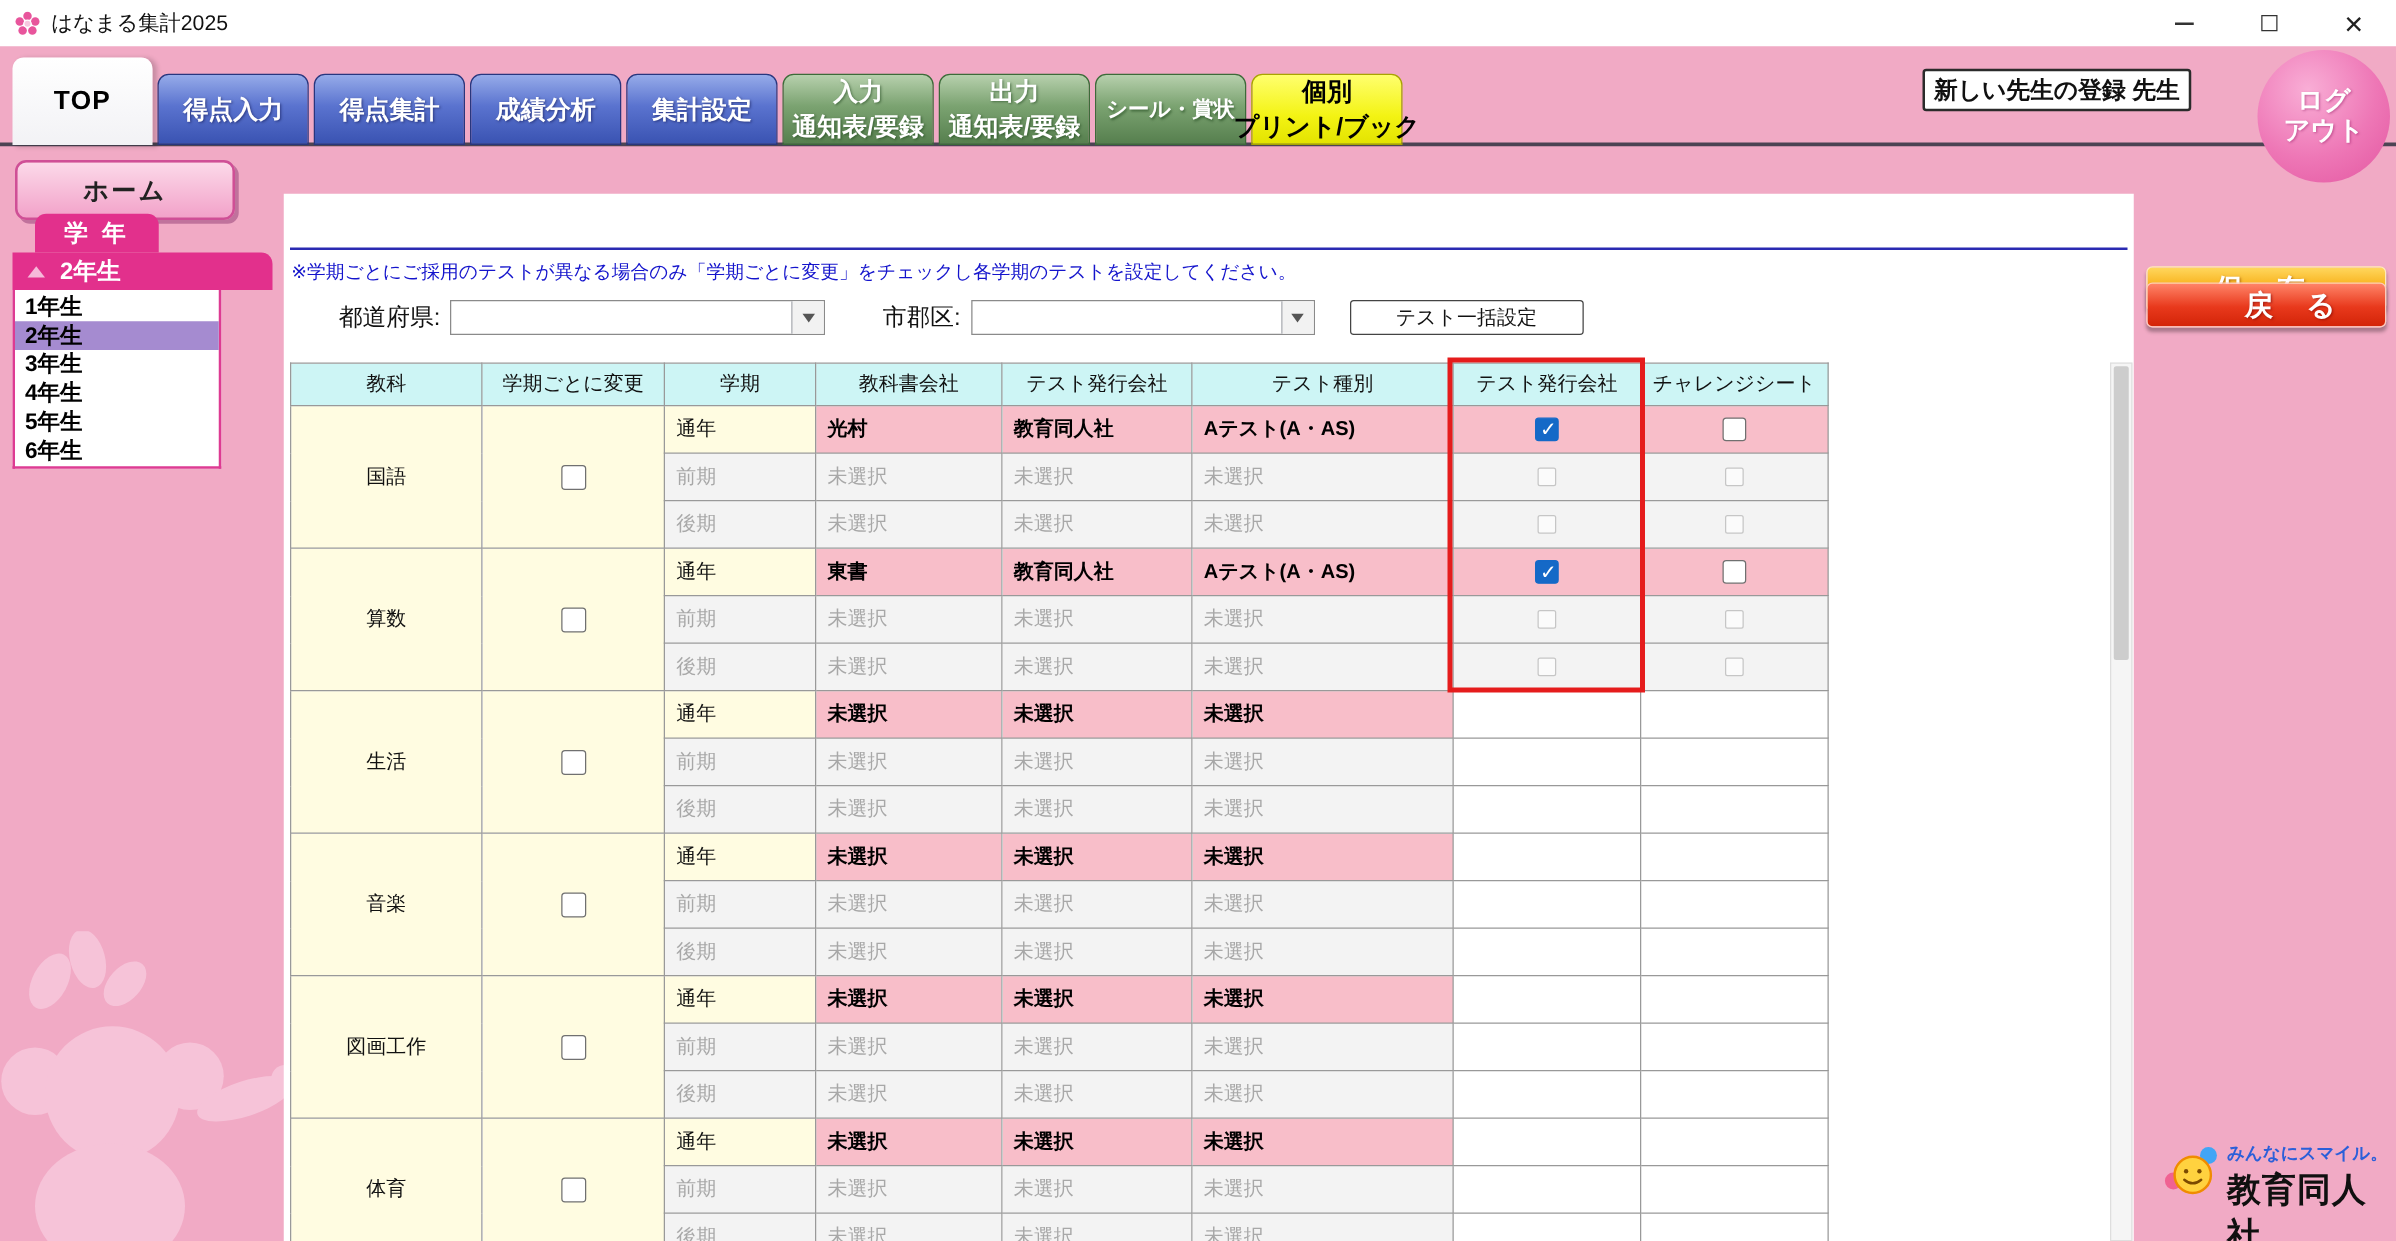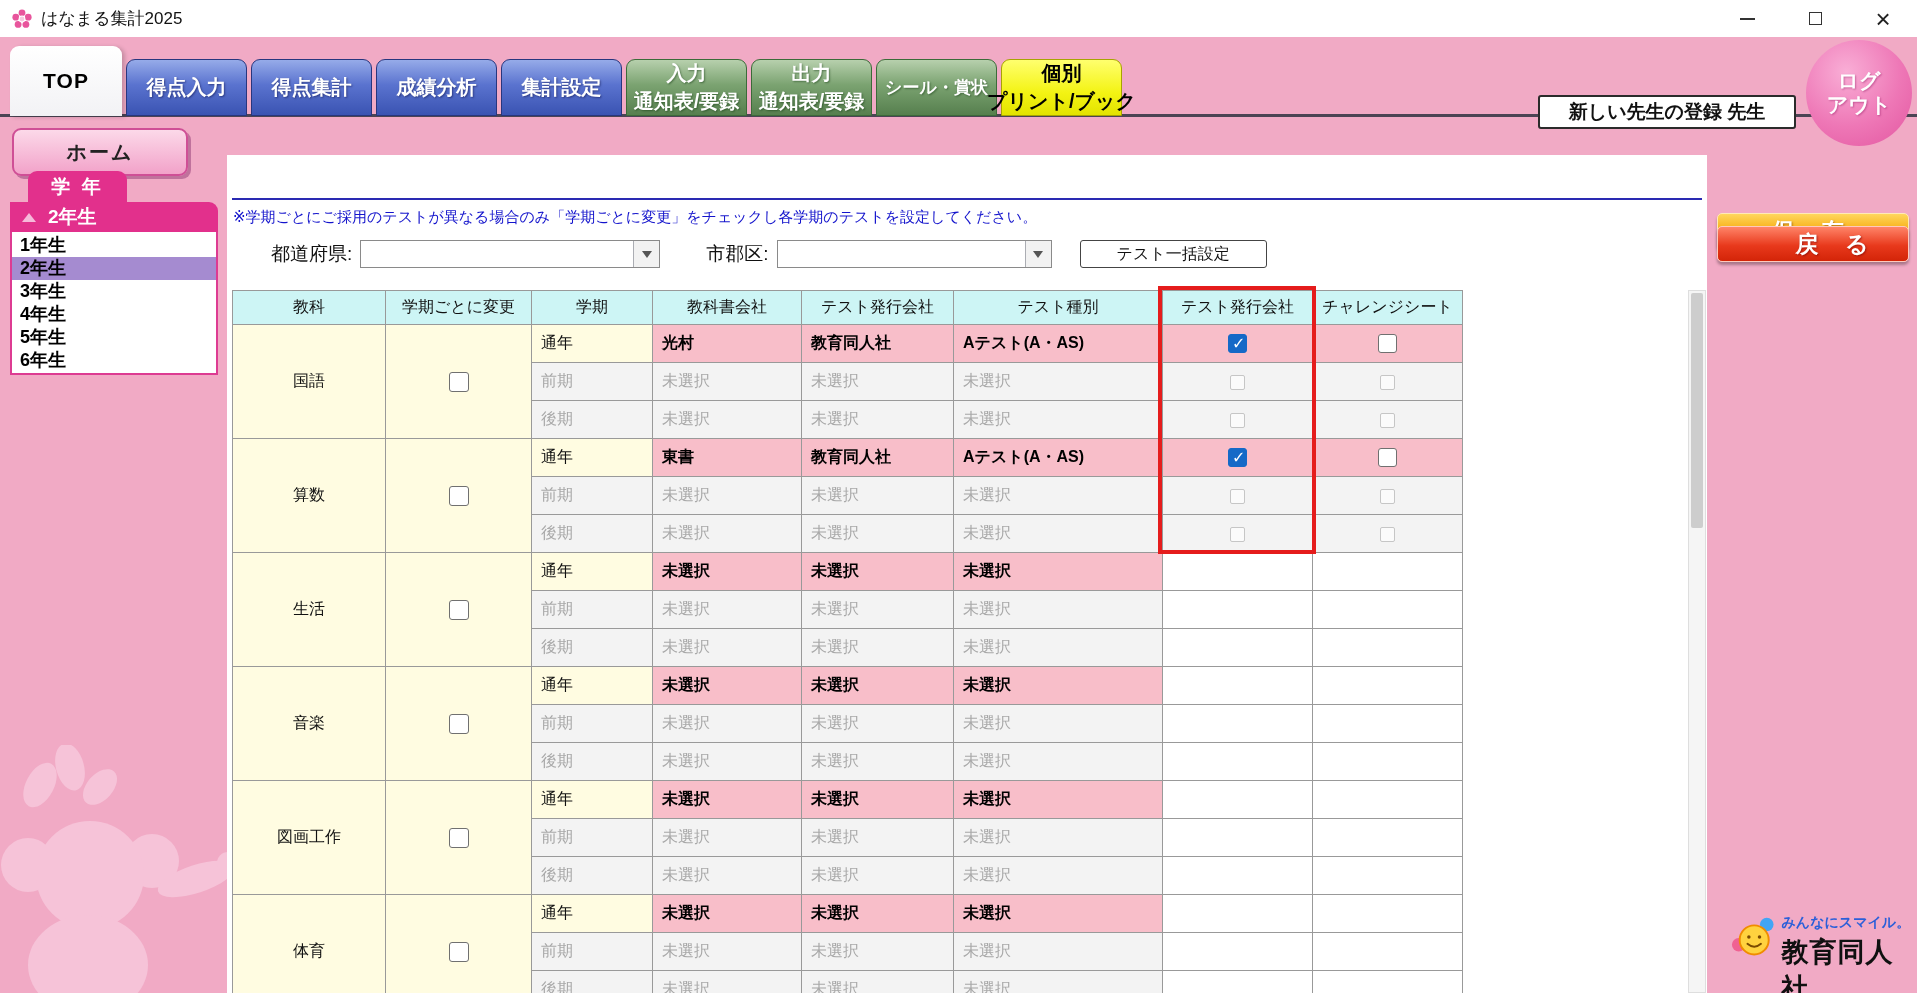--- a/index.html
+++ b/index.html
@@ -25,29 +25,29 @@
   .tab-active { height:70px; width:112px; background:linear-gradient(#ffffff,#f2f2f5); color:#000; font-weight:bold; box-shadow:3px 1px 4px rgba(0,0,0,.18); }
   .tab-active .tab-line { font-size:21px; letter-spacing:1px; }
   .tab-blue { background:linear-gradient(180deg,#96abe9 0%,#5a73cf 45%,#3a53b2 100%); border:1px solid #28367e; color:#fff; font-weight:bold; }
   .tab-blue .tab-line { font-size:20px; text-shadow:1px 1px 2px rgba(0,0,50,.45); }
   .tab-green { background:linear-gradient(180deg,#b7d0ad 0%,#7ba371 45%,#567f4e 100%); border:1px solid #3c6b39; color:#fff; font-weight:bold; }
   .tab-green .tab-line { font-size:17px; text-shadow:1px 1px 2px rgba(0,40,0,.45); }
   .tab-yellow { background:linear-gradient(180deg,#ffff6e 0%,#f3f313 60%,#e3e300 100%); border:1px solid #a8a400; color:#000; font-weight:bold; }
   .tab-yellow .tab-line { font-size:16px; }
   .tab .tab-line.small { font-size:20px; }
 
-  .register-btn { position:absolute; left:1538px; top:55px; width:258px; height:34px; background:#fff; border:2px solid #2b2b2b; border-radius:3px; display:flex; align-items:center; justify-content:center; font-size:19px; font-weight:bold; color:#111; z-index:2; cursor:pointer;margin-top:40px; }
+  .register-btn { position:absolute; left:1538px; top:55px; width:215px; height:34px; background:#fff; border:2px solid #2b2b2b; border-radius:3px; display:flex; align-items:center; justify-content:center; font-size:19px; font-weight:bold; color:#111; z-index:2; cursor:pointer; }
   .logout-btn { position:absolute; left:1806px; top:40px; width:106px; height:106px; border-radius:50%; background:radial-gradient(circle at 38% 30%, #f9aed6 0%, #ee77b6 55%, #e356a0 100%); color:#fff; font-weight:bold; display:flex; flex-direction:column; align-items:center; justify-content:center; font-size:21px; line-height:24px; z-index:4; text-shadow:1px 1px 2px rgba(130,0,80,.4); cursor:pointer; }
   .home-btn { position:absolute; left:12px; top:128px; width:176px; height:48px; border-radius:9px; background:linear-gradient(#fcd9e9,#f2a2c9); border:2px solid #cf4f96; box-shadow:3px 3px 0 rgba(120,30,95,.4); display:flex; align-items:center; justify-content:center; font-size:20px; font-weight:bold; color:#222; z-index:2; letter-spacing:2px; cursor:pointer; }
 
   
   .grade-header { position:absolute; left:28px; top:171px; width:99px; height:31px; background:#e2308c; border-radius:9px 9px 0 0; color:#fff; display:flex; align-items:center; justify-content:center; font-size:19px; font-weight:bold; letter-spacing:3px; z-index:2; }
   .grade-selector { position:absolute; left:10px; top:202px; width:208px; height:30px; background:#e2308c; border-radius:0 9px 0 0; color:#fff; display:flex; align-items:center; font-size:19px; font-weight:bold; padding-left:12px; gap:12px; z-index:2; cursor:pointer; }
   .chev-up { width:0; height:0; border-left:7px solid transparent; border-right:7px solid transparent; border-bottom:9px solid #f6b9da; display:block; }
-  .grade-list { position:absolute; left:10px; top:232px; width:208px; height:143px; background:#fff; border:2px solid #dd3b92; border-top:none; padding-top:2px; z-index:2; }
+  .grade-list { position:absolute; left:10px; top:232px; width:167px; height:143px; background:#fff; border:2px solid #dd3b92; border-top:none; padding-top:2px; z-index:2; }
   .grade-item { height:23px; line-height:23px; padding-left:8px; font-size:18px; font-weight:bold; color:#000; cursor:pointer; }
   .grade-item.selected { background:#a58bd0; }
 
   
   .panel { position:absolute; left:227px; top:155px; width:1480px; height:838px; background:#fff; overflow:hidden; z-index:1; }
   .panel-title { position:absolute; left:12px; top:8px; display:flex; align-items:center; gap:9px; }
   .panel-title-text { font-size:24px; font-weight:bold; color:#222; letter-spacing:1px; }
   .title-rule { position:absolute; left:5px; top:43px; width:1470px; height:2px; background:#2a2ab2; }
   .note { position:absolute; left:6px; top:53px; font-size:15px; color:#1414cc; }
   .filter-row { position:absolute; left:44px; top:84px; height:30px; display:flex; align-items:center; }

